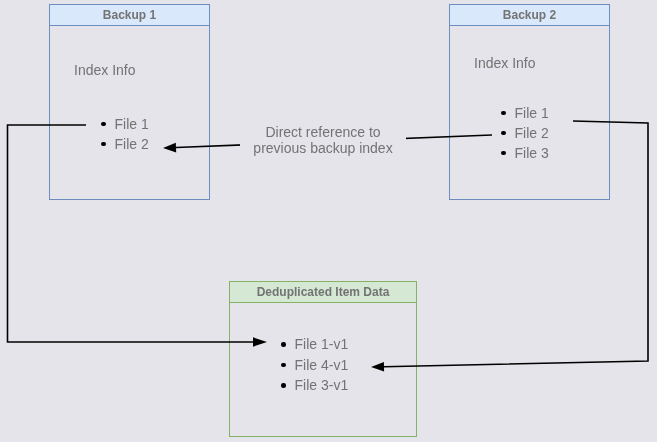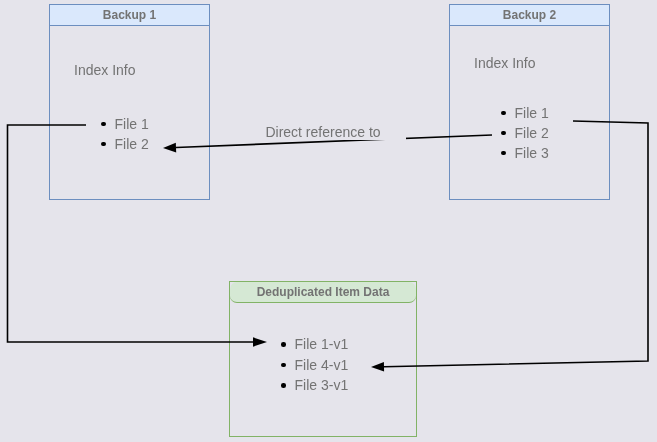--- a/index.html
+++ b/index.html
@@ -67,21 +67,21 @@
         <span>File 2</span>
       </div>
       <div class="bullet-item">
         <span class="dot"></span>
         <span>File 3</span>
       </div>
     </div>
   </div>
 
   <div class="node" id="dedup" style="border-color: rgb(130, 179, 102);">
-    <div class="node-title" style="background: rgb(213, 232, 212); border-bottom-color: rgb(130, 179, 102); border-radius: 7px;">Deduplicated Item Data</div>
+    <div class="node-title" style="background: rgb(213, 232, 212); border-bottom-color: rgb(130, 179, 102);">Deduplicated Item Data</div>
     <div class="bullet-list h205">
       <div class="bullet-item">
         <span class="dot"></span>
         <span>File 1-v1</span>
       </div>
       <div class="bullet-item">
         <span class="dot"></span>
         <span>File 4-v1</span>
       </div>
       <div class="bullet-item">
@@ -98,15 +98,16 @@
 
     <path d="M 492 135 L 176 147.5" style="stroke: rgb(0, 0, 0);"></path>
     <polygon points="163,148 175.8,142.8 176.2,152.4" style="fill: rgb(0, 0, 0);"></polygon>
 
     <path d="M 573 121 L 648 123 L 648 361 L 384 366.7" style="stroke: rgb(0, 0, 0);"></path>
     <polygon points="371,367 383.9,362 384.1,371.6" style="fill: rgb(0, 0, 0);"></polygon>
   </svg>
 
   <div class="edge-label" style="background: rgb(229, 228, 235);">
     <div>Direct reference to</div>
+    <div>previous backup index</div>
   </div>
 
 </div>
 
 </body></html>

